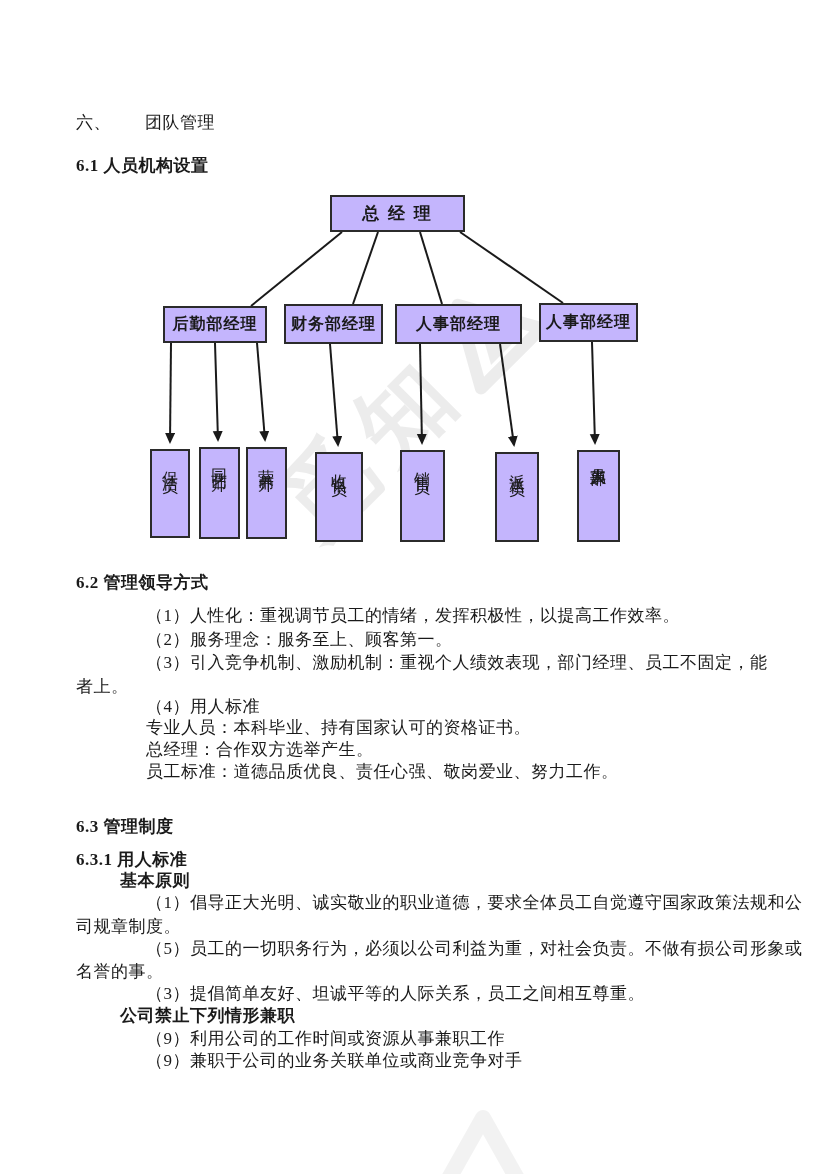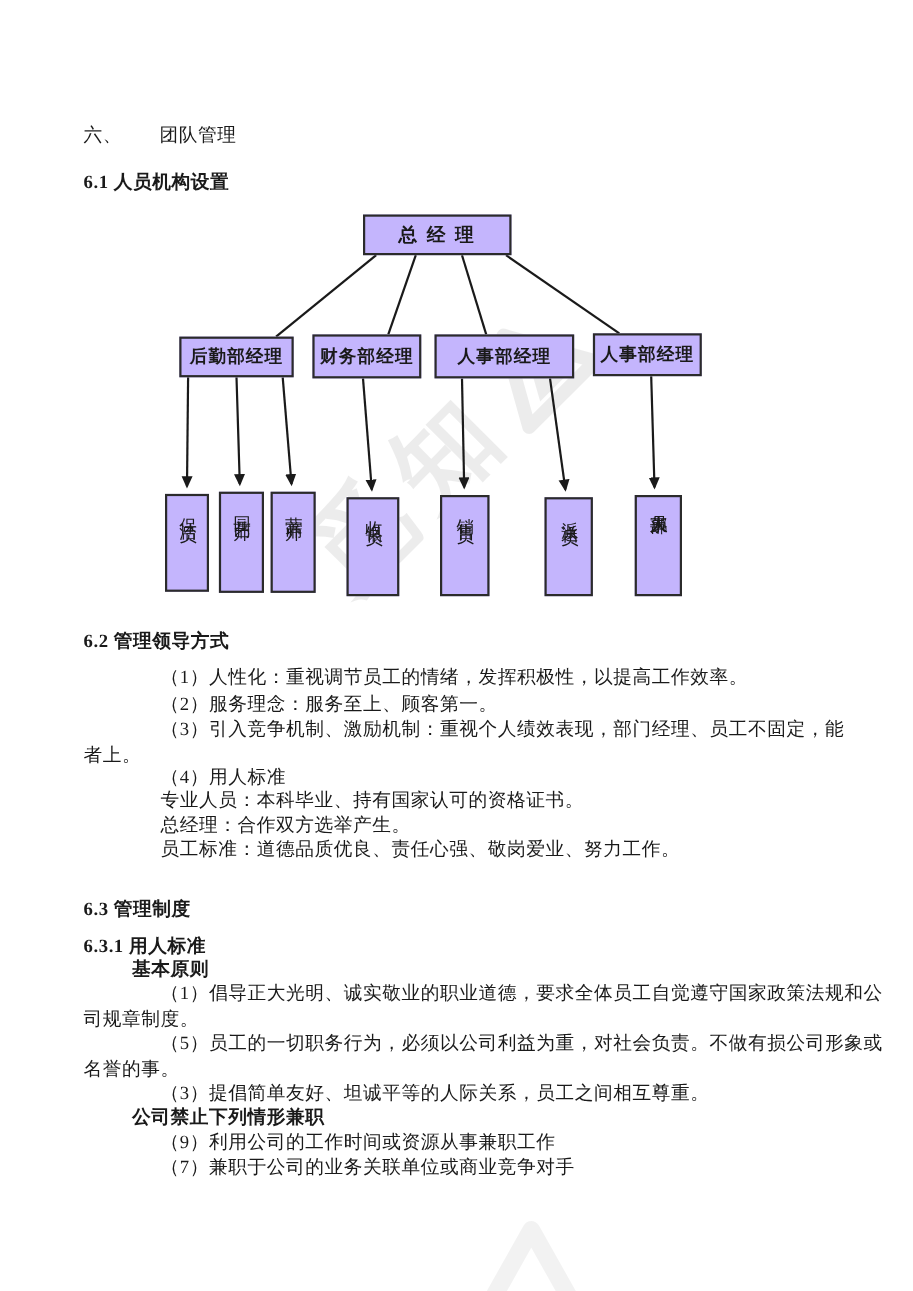--- a/index.html
+++ b/index.html
@@ -136,15 +136,15 @@
   <div class="line ml0 b" style="top:817px">6.3 管理制度</div>
   <div class="line ml0 b" style="top:850px">6.3.1 用人标准</div>
   <div class="line ml2 b" style="top:871px">基本原则</div>
   <div class="line ml1" style="top:893px">（1）倡导正大光明、诚实敬业的职业道德，要求全体员工自觉遵守国家政策法规和公</div>
   <div class="line ml0" style="top:917px">司规章制度。</div>
   <div class="line ml1" style="top:939px">（5）员工的一切职务行为，必须以公司利益为重，对社会负责。不做有损公司形象或</div>
   <div class="line ml0" style="top:962px">名誉的事。</div>
   <div class="line ml1" style="top:984px">（3）提倡简单友好、坦诚平等的人际关系，员工之间相互尊重。</div>
   <div class="line ml2 b" style="top:1006px">公司禁止下列情形兼职</div>
   <div class="line ml1" style="top:1029px">（9）利用公司的工作时间或资源从事兼职工作</div>
-  <div class="line ml1" style="top:1051px">（7）兼职于公司的业务关联单位或商业竞争对手</div>
+  <div class="line ml1" style="top:1051px">（9）兼职于公司的业务关联单位或商业竞争对手</div>
 
 </div>
 
 </body></html>

